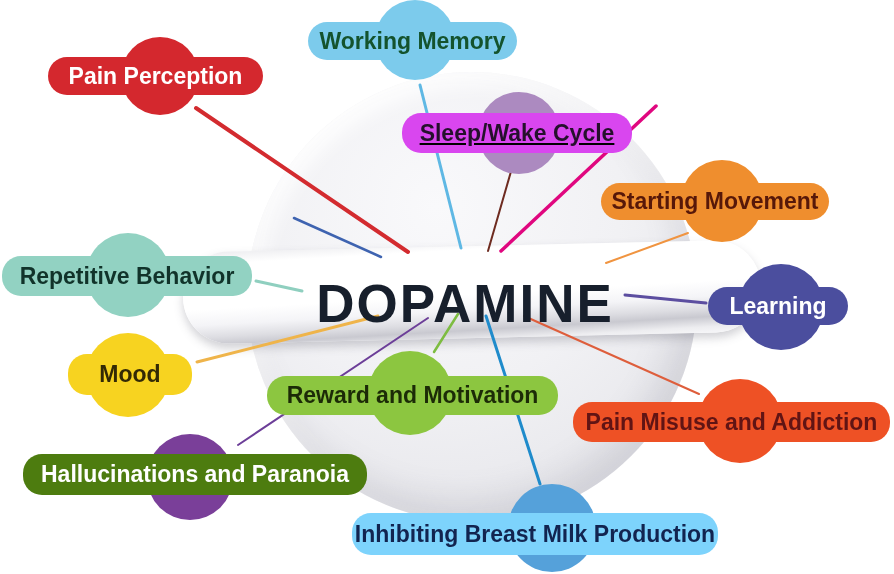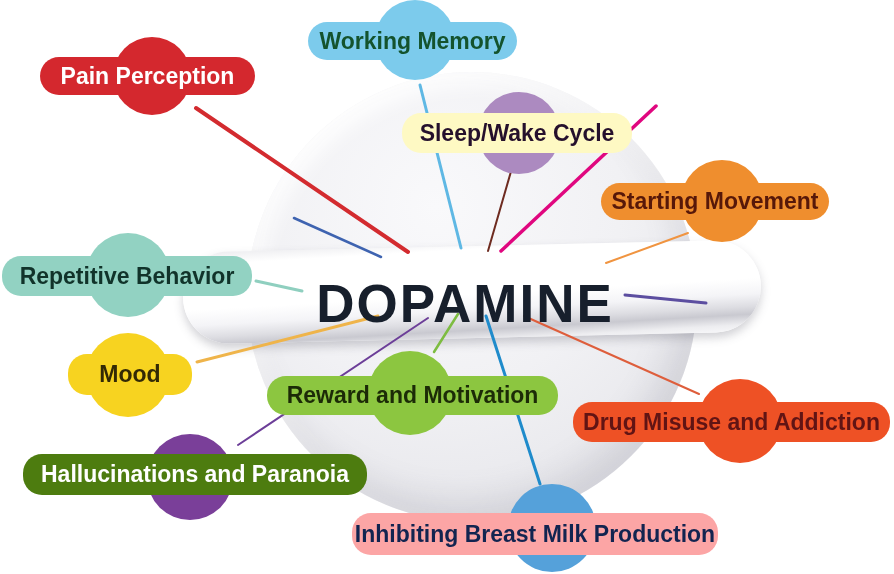--- a/index.html
+++ b/index.html
@@ -58,79 +58,85 @@
 
   <div class="title" style="color: rgb(23, 31, 44);">DOPAMINE</div>
 
   <div class="node" style="left:308px;top:22px;width:209px;height:38px;">
     <div class="bump" style="left: 67px; top: -22px; width: 80px; height: 80px; background: rgb(124, 203, 236);"></div>
     <div class="plate" style="background: rgb(124, 203, 236);">
       <span class="node-label" style="color: #14532d;">Working Memory</span>
     </div>
   </div>
 
-  <div class="node" style="left:40px;top:57px;width:215px;height:38px;">
+  <div class="node" style="left:48px;top:57px;width:215px;height:38px;">
     <div class="bump" style="left: 73px; top: -20px; width: 78px; height: 78px; background: rgb(212, 40, 46);"></div>
     <div class="plate" style="background: rgb(212, 40, 46);">
       <span class="node-label" style="color: rgb(255, 255, 255);">Pain Perception</span>
     </div>
   </div>
 
 
   <div class="node" style="left:402px;top:113px;width:230px;height:40px;">
     <div class="bump" style="left: 76px; top: -21px; width: 82px; height: 82px; background: rgb(172, 138, 192);"></div>
-    <div class="plate" style="background: #fef9c3;">
+    <div class="plate" style="background: #d946ef; text-decoration: underline;">
       <span class="node-label" style="color: rgb(37, 16, 44);">Sleep/Wake Cycle</span>
     </div>
   </div>
 
 
   <div class="node" style="left:601px;top:183px;width:228px;height:37px;">
     <div class="bump" style="left: 80px; top: -23px; width: 82px; height: 82px; background: rgb(239, 142, 46);"></div>
     <div class="plate" style="background: rgb(239, 142, 46);">
       <span class="node-label" style="color: rgb(87, 24, 9);">Starting Movement</span>
     </div>
   </div>
 
   <div class="node" style="left:2px;top:256px;width:250px;height:40px;">
     <div class="bump" style="left: 84px; top: -23px; width: 84px; height: 84px; background: rgb(146, 210, 194);"></div>
     <div class="plate" style="background: rgb(146, 210, 194);">
       <span class="node-label" style="color: rgb(17, 51, 42);">Repetitive Behavior</span>
     </div>
   </div>
 
+  <div class="node" style="left:708px;top:287px;width:140px;height:38px;">
+    <div class="bump" style="left: 30px; top: -23px; width: 86px; height: 86px; background: rgb(75, 78, 158);"></div>
+    <div class="plate" style="background: rgb(75, 78, 158);">
+      <span class="node-label" style="color: rgb(255, 255, 255);">Learning</span>
+    </div>
+  </div>
 
   <div class="node" style="left:68px;top:354px;width:124px;height:41px;">
     <div class="bump" style="left: 18px; top: -21px; width: 84px; height: 84px; background: rgb(247, 211, 32);"></div>
     <div class="plate" style="background: rgb(247, 211, 32);">
       <span class="node-label" style="color: rgb(51, 41, 5);">Mood</span>
     </div>
   </div>
 
   <div class="node" style="left:267px;top:376px;width:291px;height:39px;">
     <div class="bump" style="left: 101px; top: -25px; width: 84px; height: 84px; background: rgb(140, 198, 64);"></div>
     <div class="plate" style="background: rgb(140, 198, 64);">
       <span class="node-label" style="color: rgb(28, 43, 7);">Reward and Motivation</span>
     </div>
   </div>
 
   <div class="node" style="left:573px;top:402px;width:317px;height:40px;">
     <div class="bump" style="left: 125px; top: -23px; width: 84px; height: 84px; background: rgb(238, 81, 37);"></div>
     <div class="plate" style="background: rgb(238, 81, 37);">
-      <span class="node-label" style="color: rgb(97, 20, 20);">Drug Misuse and Addiction</span>
+      <span class="node-label" style="color: rgb(97, 20, 20);">Pain Misuse and Addiction</span>
     </div>
   </div>
 
   <div class="node" style="left:23px;top:454px;width:344px;height:41px;">
     <div class="bump" style="left: 124px; top: -20px; width: 86px; height: 86px; background: rgb(122, 63, 153);"></div>
     <div class="plate" style="background: #4d7c0f;">
       <span class="node-label" style="color: rgb(255, 255, 255);">Hallucinations and Paranoia</span>
     </div>
   </div>
 
   <div class="node" style="left:352px;top:513px;width:366px;height:42px;">
     <div class="bump" style="left: 156px; top: -29px; width: 88px; height: 88px; background: rgb(85, 161, 218);"></div>
-    <div class="plate" style="background: #fca5a5;">
+    <div class="plate" style="background: #7dd3fc;">
       <span class="node-label" style="color: rgb(18, 36, 80);">Inhibiting Breast Milk Production</span>
     </div>
   </div>
 
 </div>
 
 </body></html>

